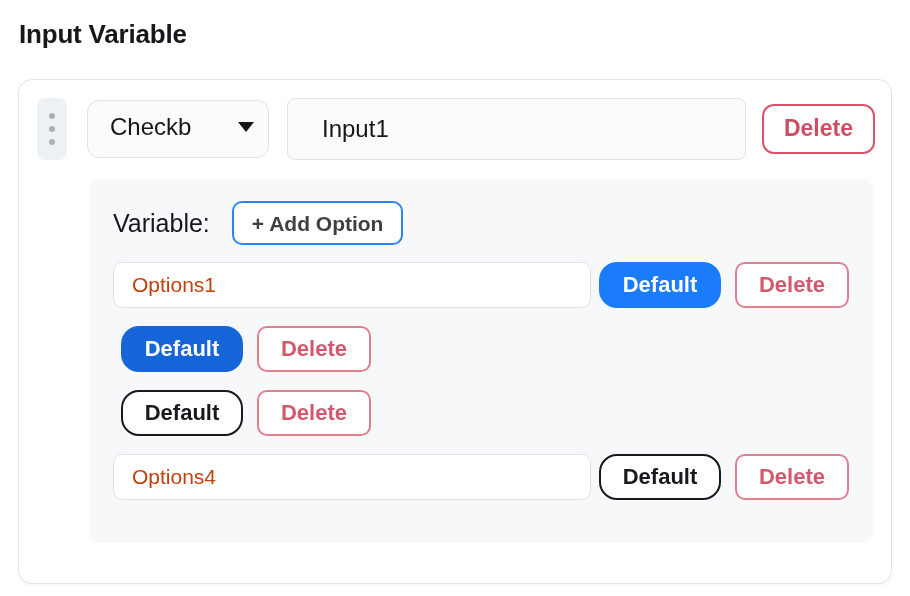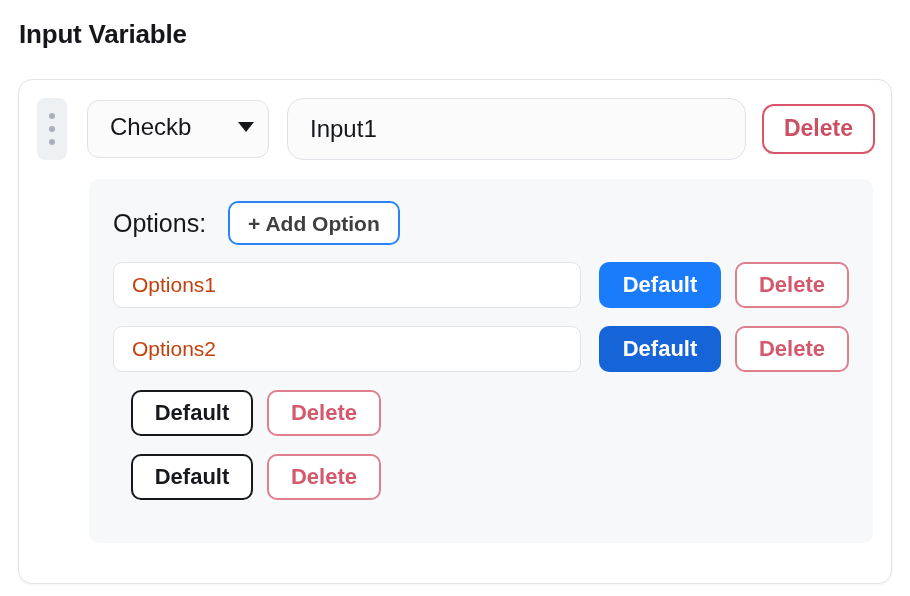--- a/index.html
+++ b/index.html
@@ -116,25 +116,25 @@
     border-top: 10px solid #15171a;
   }
 
   .name-input {
     flex: 1 1 auto;
     margin-left: 18px;
     height: 62px;
     box-sizing: border-box;
     background: #fbfbfc;
     border: 1px solid #dfe2e7;
-    border-radius: 16px;
+    border-radius: 8px;
     font-family: "Liberation Sans", sans-serif;
     font-size: 24px;
     color: #15171a;
-    padding: 0 22px;
+    padding: 0 34px;
     outline: none;
   }
 
   .btn-delete-top {
     flex: 0 0 auto;
     margin-left: 16px;
     height: 50px;
     padding: 0 20px;
     box-sizing: border-box;
     background: #ffffff;
@@ -204,25 +204,25 @@
     border-radius: 9px;
     font-family: "Liberation Sans", sans-serif;
     font-size: 21px;
     color: #c2410c;
     padding: 0 18px;
     outline: none;
   }
 
   .btn-default {
     flex: 0 0 auto;
-    margin-left: 18px;
+    margin-left: 8px;
     width: 122px;
     height: 46px;
     box-sizing: border-box;
-    border-radius: 10px;
+    border-radius: 18px;
     font-family: "Liberation Sans", sans-serif;
     font-size: 22px;
     font-weight: bold;
     cursor: pointer;
     line-height: 1;
   }
   .btn-default.on {
     background: #1a7cfa;
     border: none;
     color: #ffffff;
@@ -276,40 +276,40 @@
       </div>
 
       <input class="name-input" type="text" value="Input1" style="">
 
       <button class="btn-delete-top">Delete</button>
     </div>
 
     <div class="options-panel">
 
       <div class="options-head">
-        <span class="options-label">Options:</span>
+        <span class="options-label">Variable:</span>
         <button class="btn-add-option">+ Add Option</button>
       </div>
 
       <div id="option-rows">
           <div class="option-row">
             <input type="text" class="option-input" value="Options1" style="">
             <button class="btn-default on">Default</button>
             <button class="btn-delete-row">Delete</button>
           </div>
           <div class="option-row">
-            <input type="text" class="option-input" value="Options2" style="">
             <button class="btn-default on pressed">Default</button>
             <button class="btn-delete-row">Delete</button>
           </div>
           <div class="option-row">
             <button class="btn-default off">Default</button>
             <button class="btn-delete-row">Delete</button>
           </div>
           <div class="option-row">
+            <input type="text" class="option-input" value="Options4" style="">
             <button class="btn-default off">Default</button>
             <button class="btn-delete-row">Delete</button>
           </div>
         </div>
 
     </div>
   </div>
 </div>
 
 </body></html>

